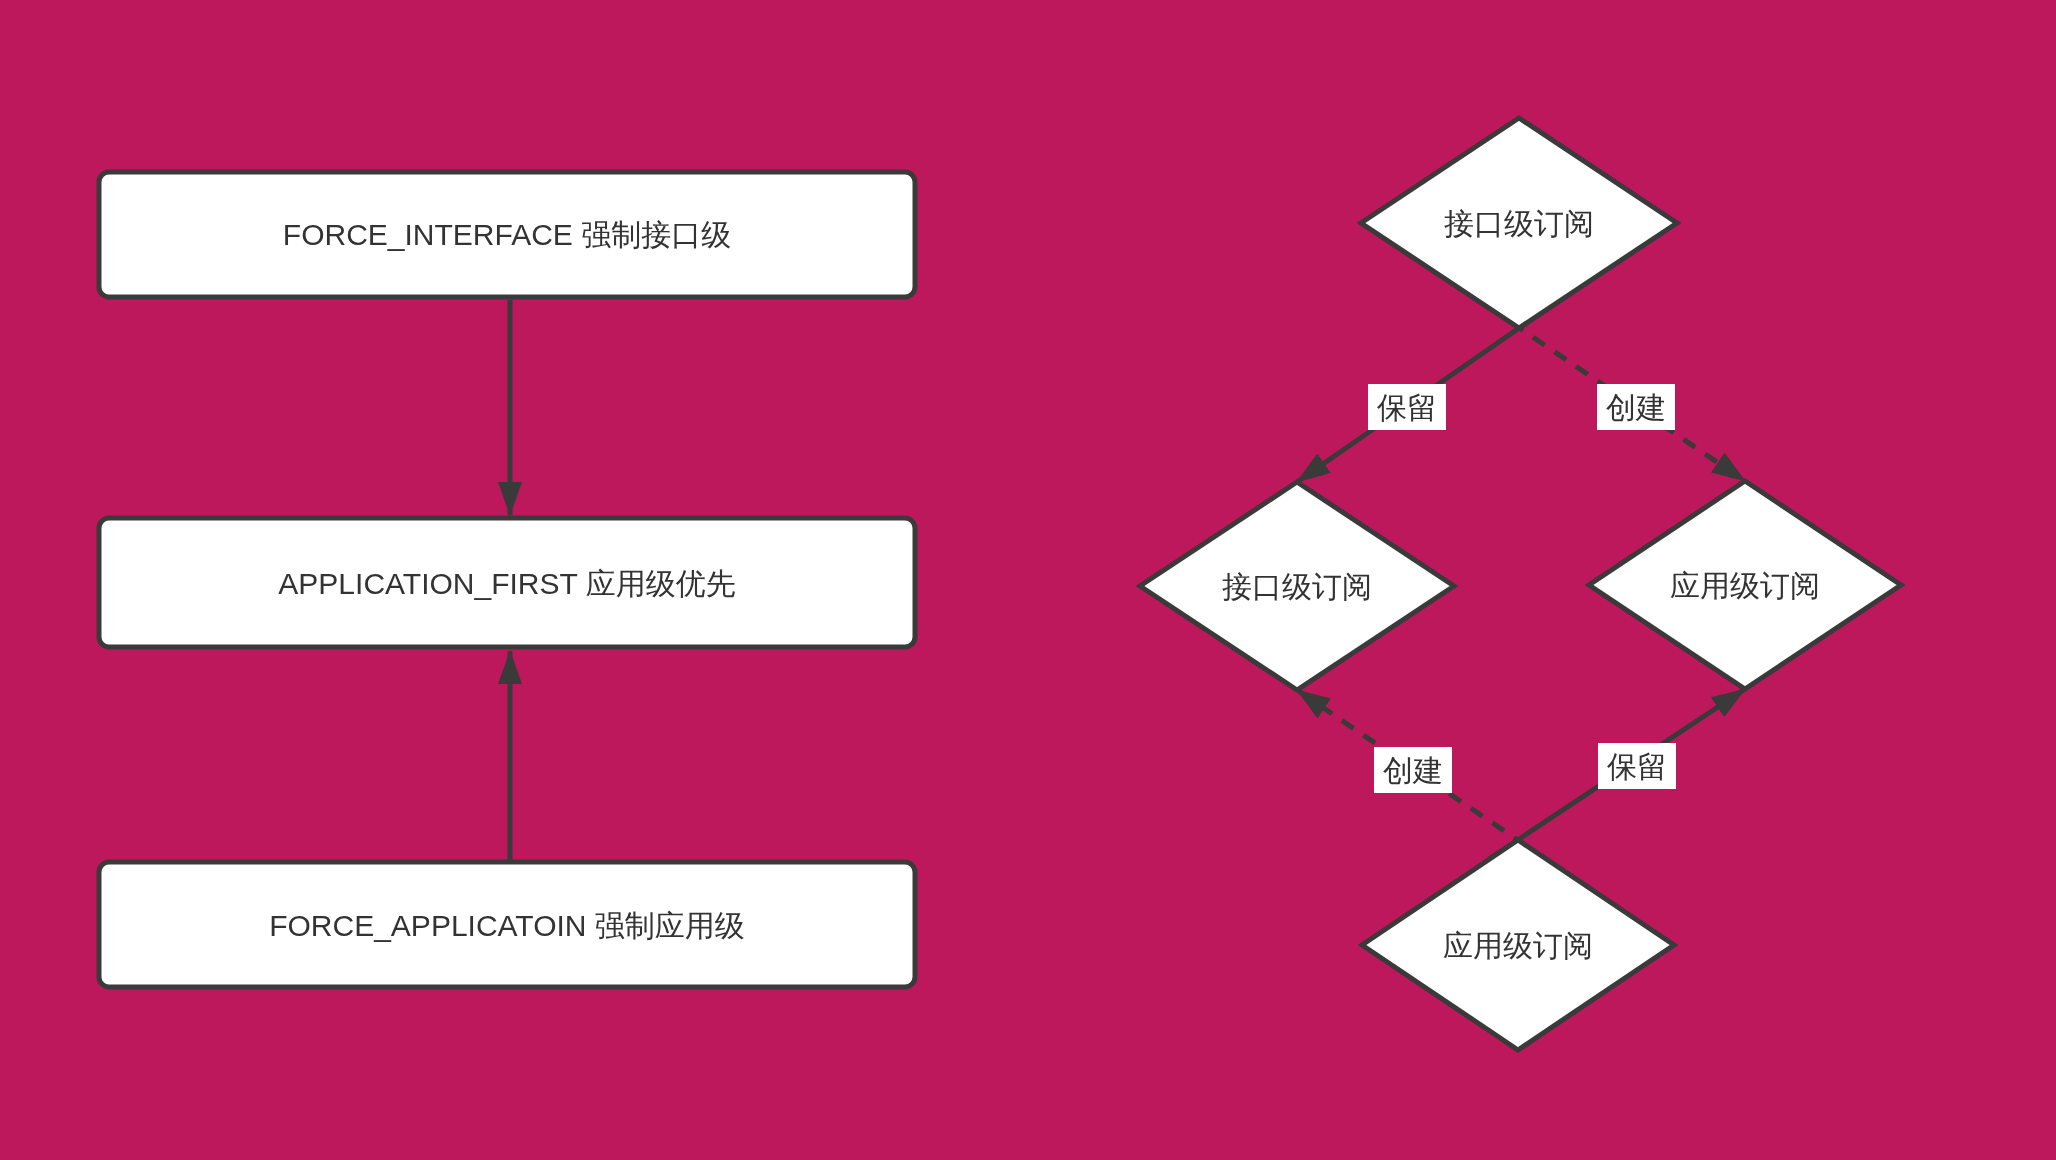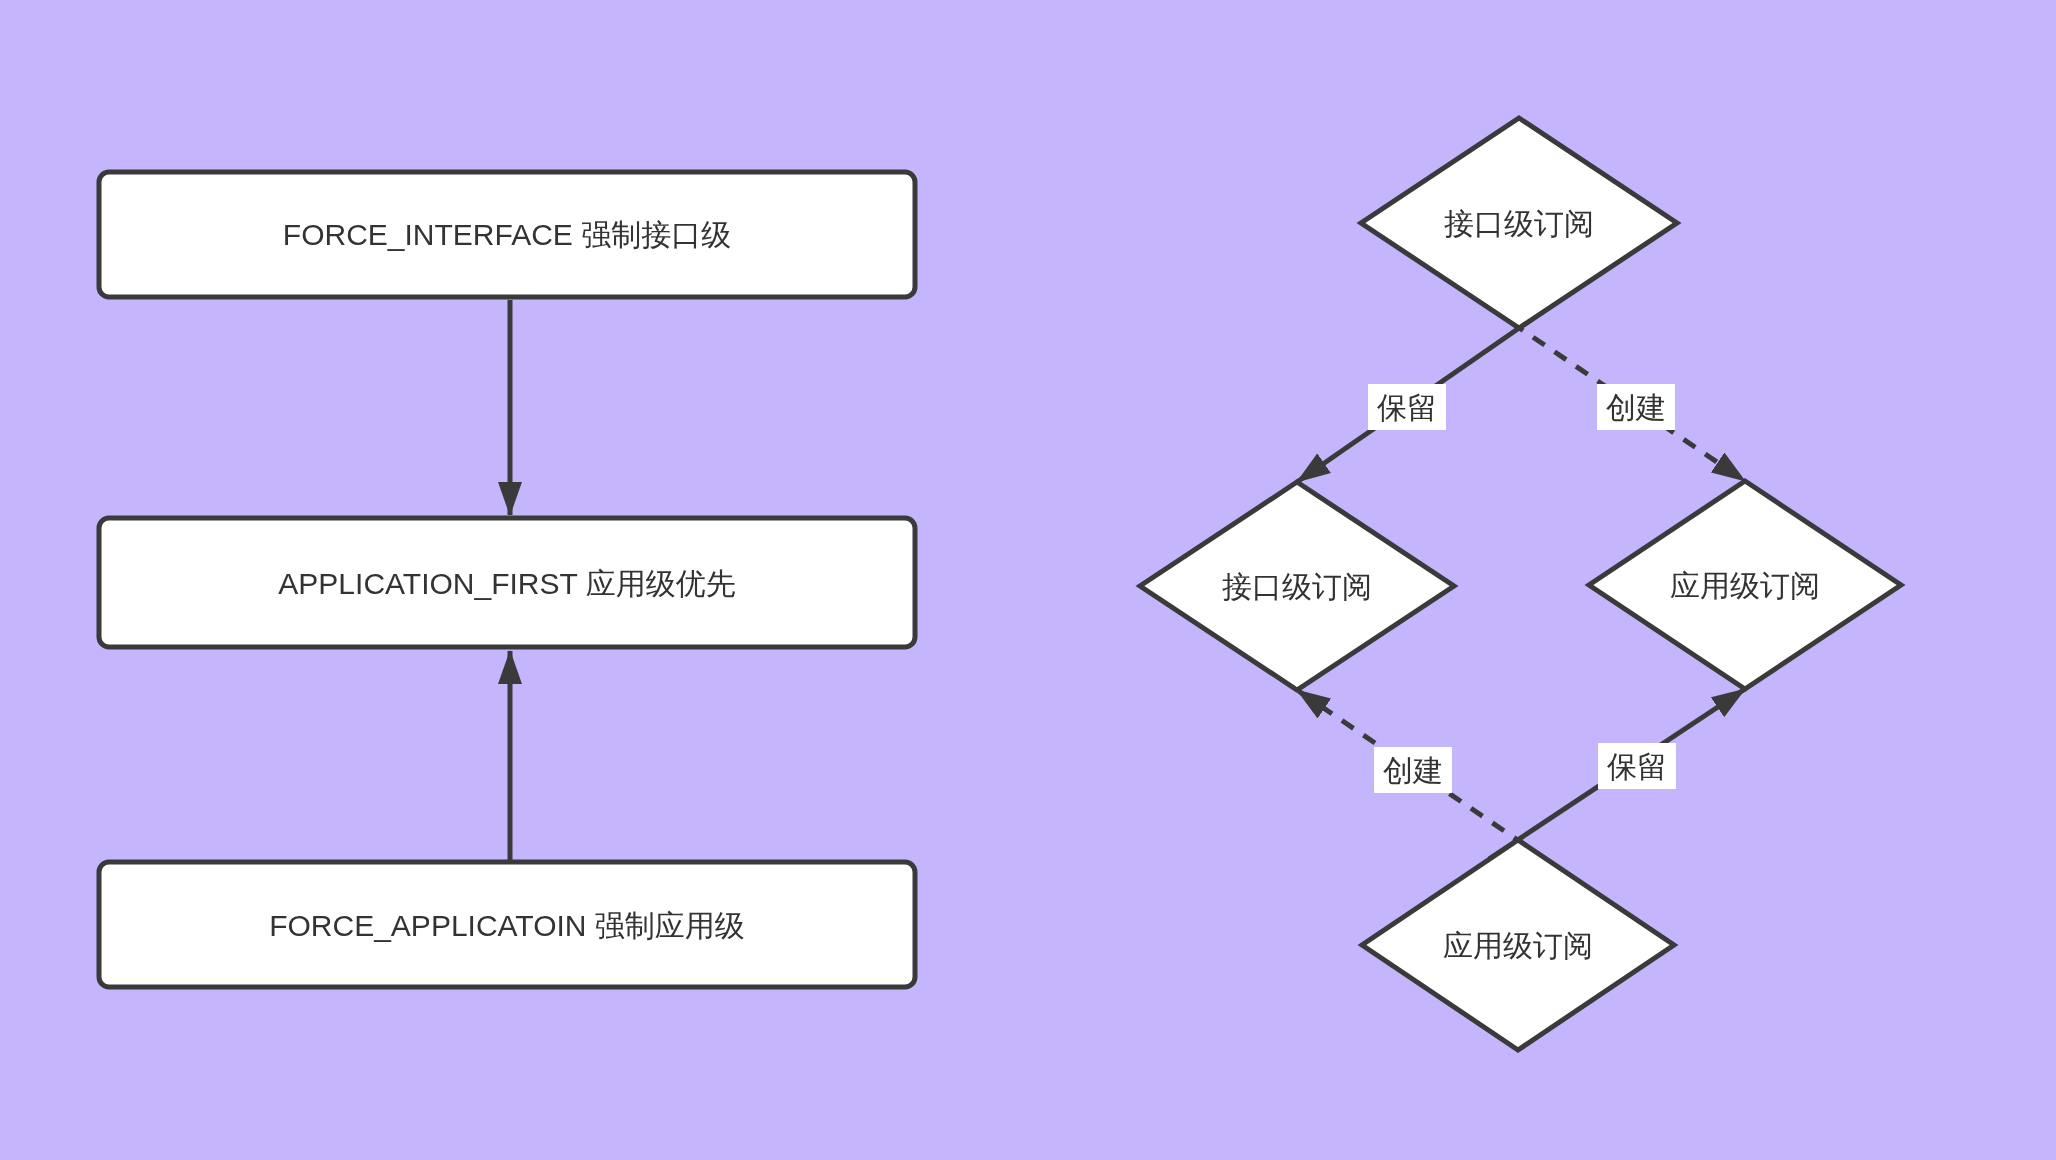--- a/index.html
+++ b/index.html
@@ -1,20 +1,20 @@
 <!DOCTYPE html>
 <html><head>
 <meta charset="utf-8">
 <style>
   html, body { margin: 0; padding: 0; background: #ffffff; }
   .stage {
     position: relative;
     width: 2056px;
     height: 1160px;
-    background: #c4b5fd;
+    background: #be185d;
     font-family: "Liberation Sans", sans-serif;
     overflow: hidden;
   }
   svg { display: block; }
   text {
     font-family: "Liberation Sans", sans-serif;
     font-size: 30px;
   }
   .node-label { font-size: 30px; }
   .edge-label { font-size: 30px; }

